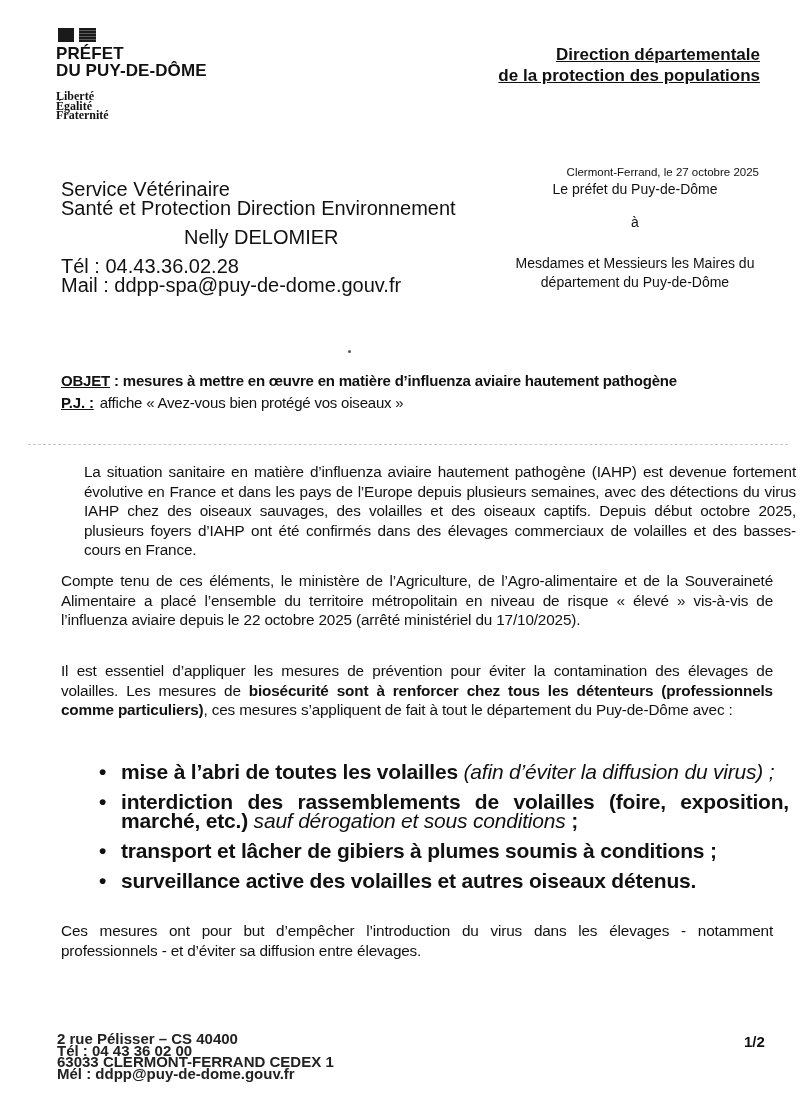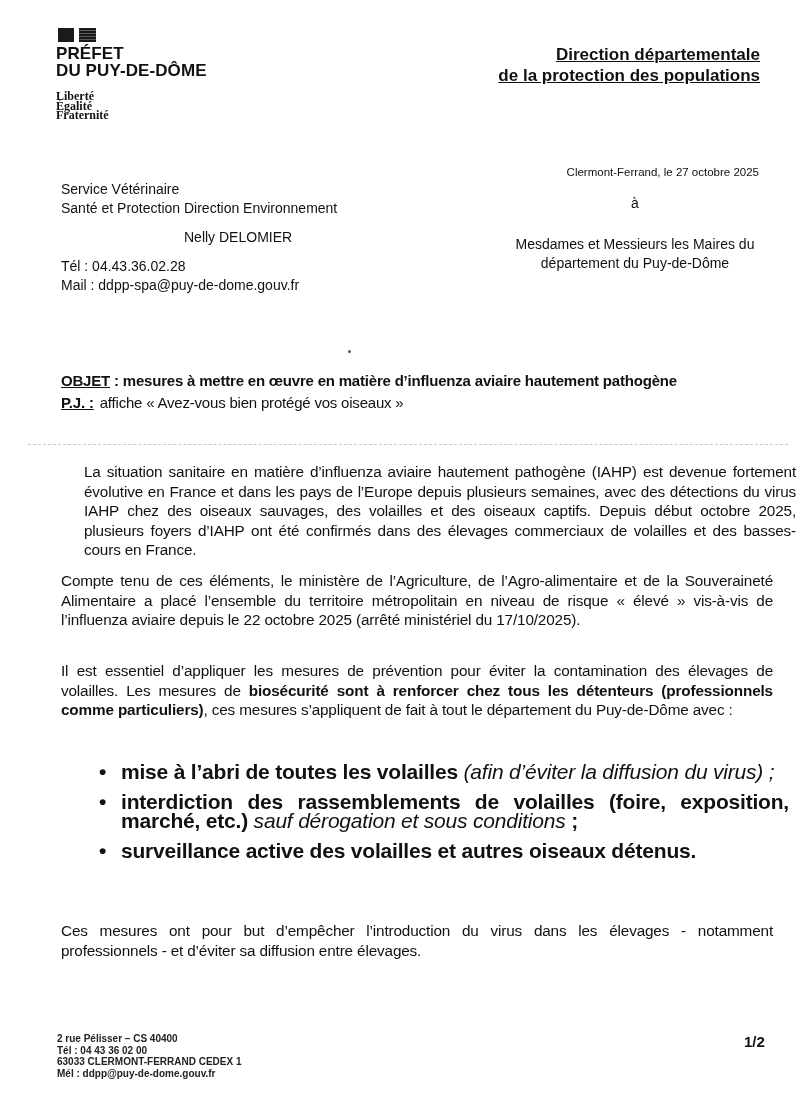--- a/index.html
+++ b/index.html
@@ -12,21 +12,21 @@
   .logo { left: 56px; top: 28px; }
   .marianne { display: flex; gap: 5px; margin-left: 2px; margin-bottom: 3px; }
   .marianne .blk { width: 16px; height: 14px; background: #1a1a1a; }
   .marianne .blk.b { width: 17px; background: repeating-linear-gradient(0deg, #1a1a1a 0 2px, #5a5a5a 2px 3px); }
   .logo .prefet { font-weight: 700; font-size: 17px; line-height: 17px; letter-spacing: 0.1px; }
   .motto { margin-top: 13px; font-family: "Liberation Serif", serif; font-weight: 700; font-size: 12px; line-height: 9.5px; }
   
   .direction { right: 40px; top: 44px; text-align: right; font-weight: 700; font-size: 17px; line-height: 21px; text-decoration: underline; }
   .date { right: 41px; top: 150px; font-size: 11.5px; margin-top: 16px; }
   
-  .left { left: 61px; top: 180px; font-size: 14px; line-height: 19px; }
+  .left { left: 61px; top: 180px; font-size: 20px; line-height: 19px; }
   .left .gap { height: 10px; }
   .left .indent { padding-left: 123px; }
   
   .recipient { left: 470px; top: 180px; width: 330px; text-align: center; font-size: 14px; line-height: 19px; }
   .recipient .a { margin-top: 14px; }
   .recipient .maires { margin-top: 22px; }
   .dot { left: 348px; top: 350px; width: 3px; height: 3px; background: #555; border-radius: 50%; }
   
   .objet { left: 61px; top: 371px; font-weight: 700; font-size: 15px; line-height: 20px; letter-spacing: -0.2px; }
   .objet u { text-decoration: underline; }
@@ -39,21 +39,21 @@
   .p2 { top: 571px; }
   .p3 { top: 661px; }
   .p4 { top: 895px; margin-top: 26px; }
   .para b { font-weight: 700; }
   ul.measures { left: 61px; top: 746px; width: 712px; margin: 16px; padding: 0; list-style: none; font-size: 21px; line-height: 19px; letter-spacing: -0.2px; }
   ul.measures li { position: relative; padding-left: 44px; margin-bottom: 11px; text-align: justify; }
   ul.measures li::before { content: "\2022"; position: absolute; left: 22px; top: 0; font-weight: 700; }
   ul.measures b { font-weight: 700; }
   ul.measures i { font-style: italic; }
   
-  .footer { left: 57px; top: 1033px; font-size: 10px; line-height: 11.5px; font-weight: 700; color: #222; }
+  .footer { left: 57px; top: 1033px; font-size: 15px; line-height: 11.5px; font-weight: 700; color: #222; }
   .footer .mail { }
   .pagenum { left: 744px; top: 1033px; font-size: 15px; font-weight: 700; }
 </style>
 </head>
 <body>
 
 <div class="abs logo">
   <div class="marianne">
     <div class="blk"></div>
       <div class="blk b"></div>
@@ -78,39 +78,41 @@
   <div>Service Vétérinaire</div>
   <div>Santé et Protection Direction Environnement</div>
   <div class="gap"></div>
   <div class="indent">Nelly DELOMIER</div>
   <div class="gap"></div>
   <div>Tél : 04.43.36.02.28</div>
   <div>Mail : ddpp-spa@puy-de-dome.gouv.fr</div>
 </div>
 
 <div class="abs recipient">
+  <div>Le préfet du Puy-de-Dôme</div>
   <div class="a">à</div>
   <div class="maires">Mesdames et Messieurs les Maires du</div>
   <div>département du Puy-de-Dôme</div>
 </div>
 
 <div class="abs dot"></div>
 
 <div class="abs objet"><u>OBJET</u><span> : mesures à mettre en œuvre en matière d’influenza aviaire hautement pathogène</span></div>
 <div class="abs pj"><span class="lbl">P.J. :</span><span>affiche « Avez-vous bien protégé vos oiseaux »</span></div>
 
 <div class="abs sep"></div>
 
 <div class="abs para p1">La situation sanitaire en matière d’influenza aviaire hautement pathogène (IAHP) est devenue fortement évolutive en France et dans les pays de l’Europe depuis plusieurs semaines, avec des détections du virus IAHP chez des oiseaux sauvages, des volailles et des oiseaux captifs. Depuis début octobre 2025, plusieurs foyers d’IAHP ont été confirmés dans des élevages commerciaux de volailles et des basses-cours en France.</div>
 <div class="abs para p2">Compte tenu de ces éléments, le ministère de l’Agriculture, de l’Agro-alimentaire et de la Souveraineté Alimentaire a placé l’ensemble du territoire métropolitain en niveau de risque « élevé » vis-à-vis de l’influenza aviaire depuis le 22 octobre 2025 (arrêté ministériel du 17/10/2025).</div>
 <div class="abs para p3"><span>Il est essentiel d’appliquer les mesures de prévention pour éviter la contamination des élevages de volailles. Les mesures de </span><b>biosécurité sont à renforcer chez tous les détenteurs (professionnels comme particuliers)</b><span>, ces mesures s’appliquent de fait à tout le département du Puy-de-Dôme avec :</span></div>
 
 <ul class="abs measures">
   <li><b>mise à l’abri de toutes les volailles</b><i> (afin d’éviter la diffusion du virus) ;</i></li>
   <li><b>interdiction des rassemblements de volailles (foire, exposition, marché, etc.)</b><i> sauf dérogation et sous conditions</i><b> ;</b></li>
+  <li><b>transport et lâcher de gibiers à plumes soumis à conditions ;</b></li>
   <li><b>surveillance active des volailles et autres oiseaux détenus.</b></li>
 </ul>
 
 <div class="abs para p4">Ces mesures ont pour but d’empêcher l’introduction du virus dans les élevages - notamment professionnels - et d’éviter sa diffusion entre élevages.</div>
 
 <div class="abs footer">
   <div>2 rue Pélisser – CS 40400</div>
   <div>Tél : 04 43 36 02 00</div>
   <div>63033  CLERMONT-FERRAND CEDEX 1</div>
   <div><span>Mél : </span><span class="mail">ddpp@puy-de-dome.gouv.fr</span></div>

